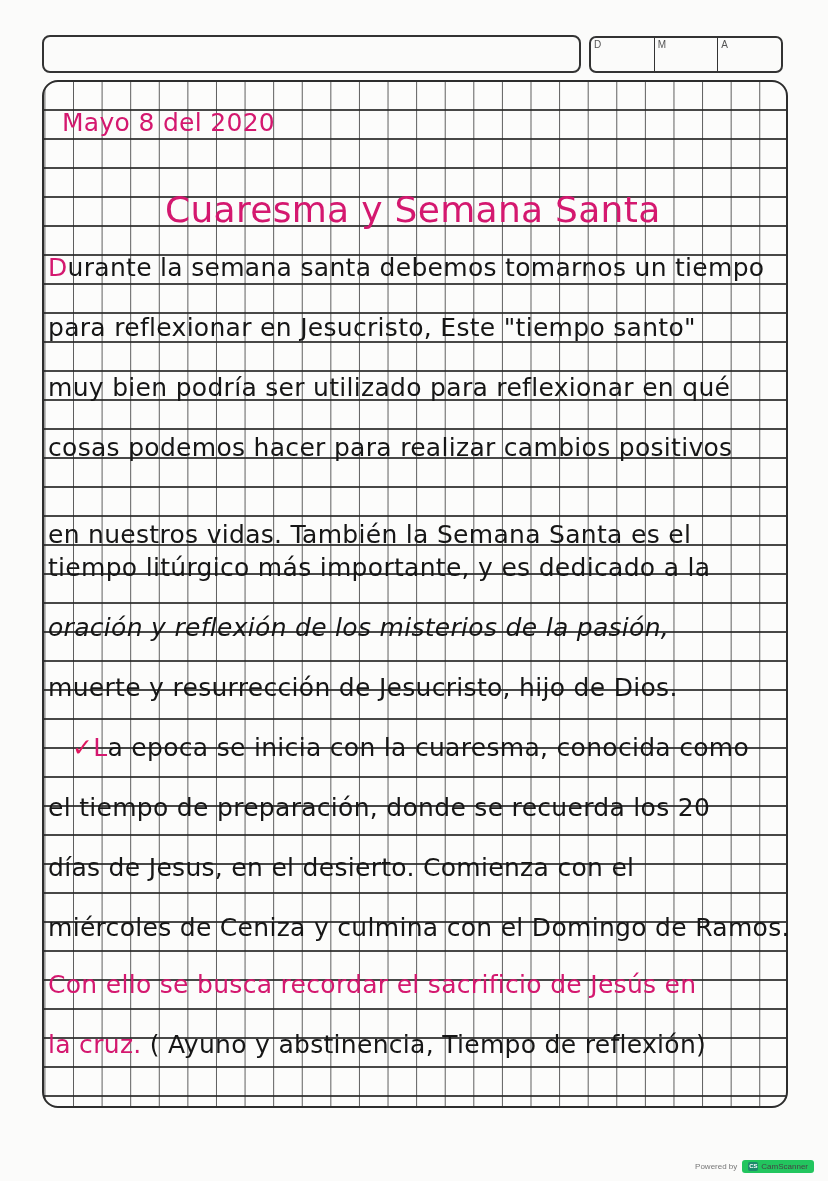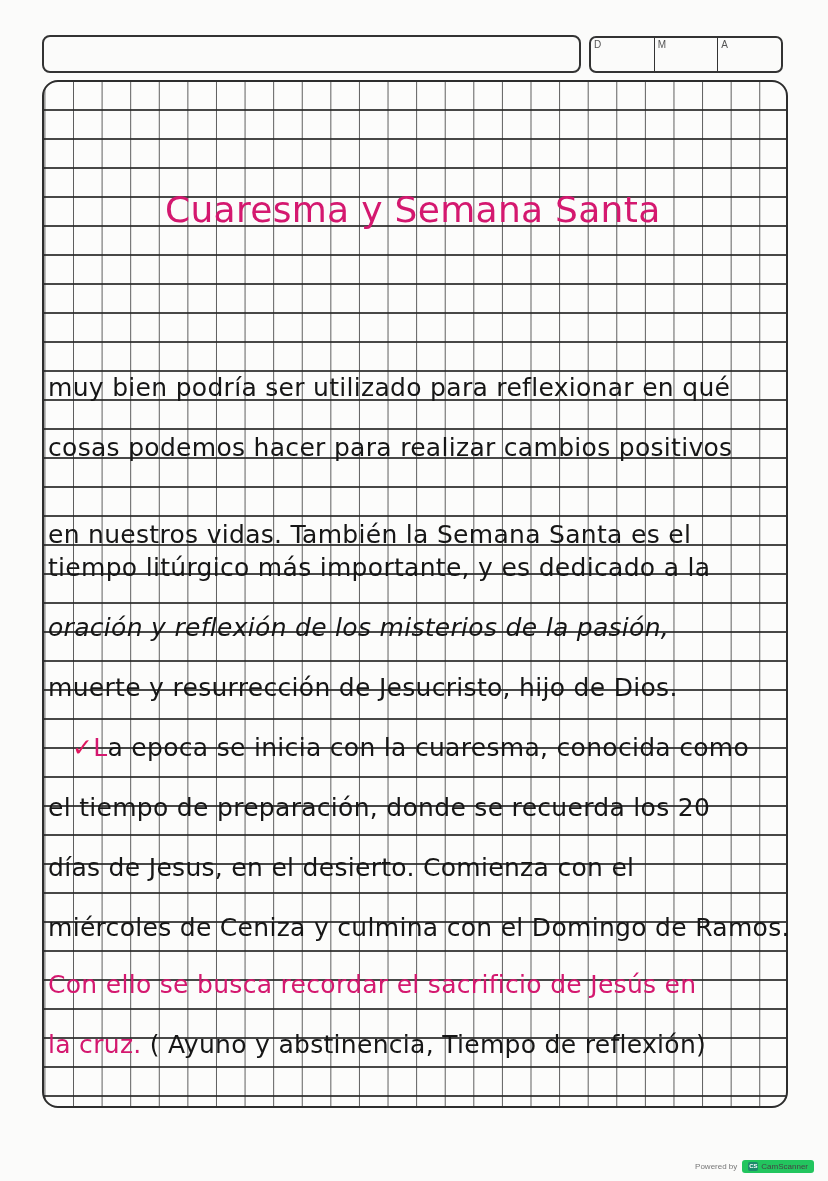--- a/index.html
+++ b/index.html
@@ -58,22 +58,27 @@
   <div class="title-box"></div>
 
   <div class="date-box">
     <div class="date-cell">D</div>
     <div class="date-cell">M</div>
     <div class="date-cell">A</div>
   </div>
 
   <div class="grid"></div>
 
+  <div class="line pink" style="left:62px; top:108px;">Mayo 8 del 2020</div>
   <div class="line pink" style="left:165px; top:195px; font-size:36px;">Cuaresma y Semana Santa</div>
 
+  <div class="line" style="left:48px; top:253px;">
+    <span class="pink-initial">D</span><span>urante la semana santa debemos tomarnos un tiempo</span>
+  </div>
+  <div class="line" style="left:48px; top:313px;">para reflexionar en Jesucristo, Este "tiempo santo"</div>
   <div class="line" style="left:48px; top:373px;">muy bien podría ser utilizado para reflexionar en qué</div>
   <div class="line" style="left:48px; top:433px;">cosas podemos hacer para realizar cambios positivos</div>
   <div class="line" style="left:48px; top:520px;">en nuestros vidas. También la Semana Santa es el</div>
   <div class="line" style="left:48px; top:553px;">tiempo litúrgico más importante, y es dedicado a la</div>
   <div class="line" style="left:48px; top:613px;font-style:italic;">oración y reflexión de los misterios de la pasión,</div>
   <div class="line" style="left:48px; top:673px;">muerte y resurrección de Jesucristo, hijo de Dios.</div>
   <div class="line" style="left:72px; top:733px;">
     <span class="check">✓</span><span class="pink-initial">L</span><span>a epoca se inicia con la cuaresma, conocida como</span>
   </div>
   <div class="line" style="left:48px; top:793px;">el tiempo de preparación, donde se recuerda los 20</div>

